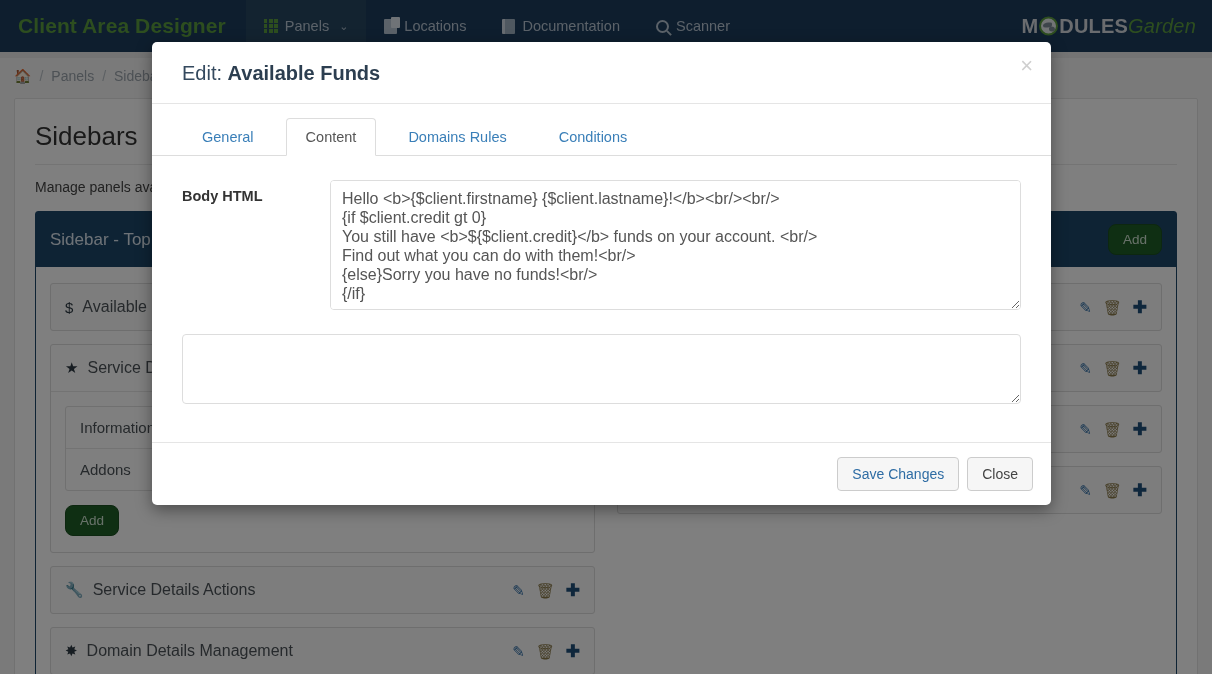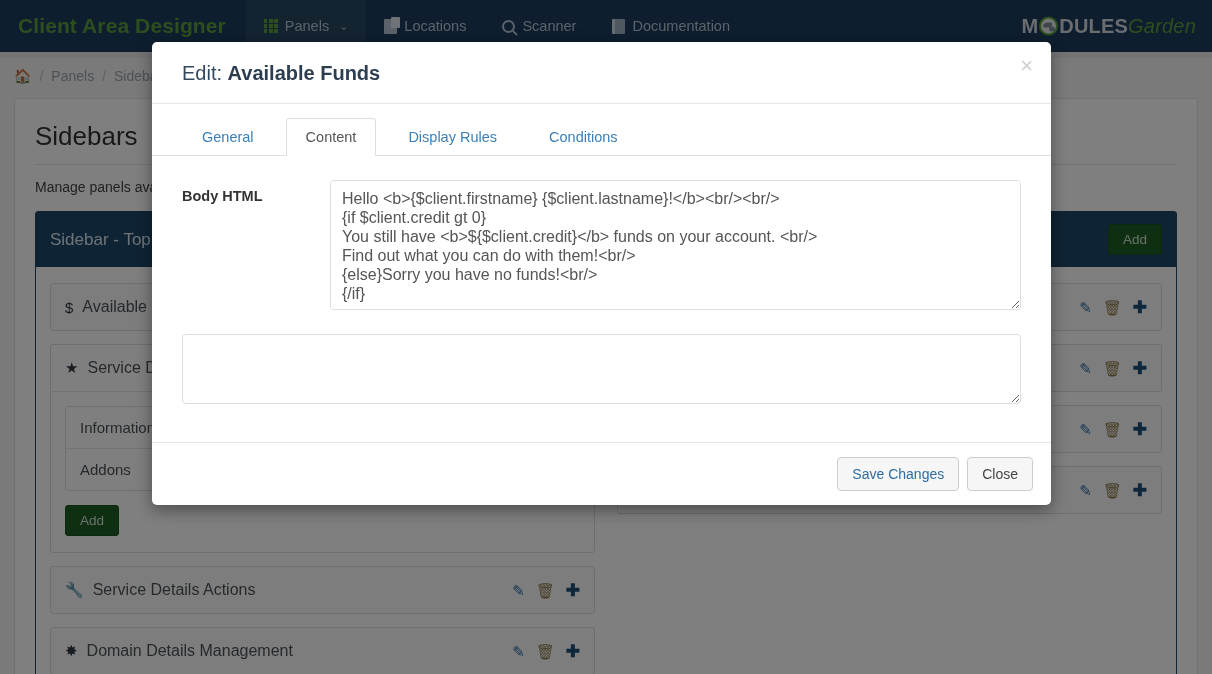--- a/index.html
+++ b/index.html
@@ -186,21 +186,21 @@
     font-size: 17px;
     display: flex;
     align-items: center;
     justify-content: space-between;
   }
   .btn-green {
     background: #1f5e26;
     border: 1px solid #1a4f20;
     color: #cfe3d2;
     font-size: 13.5px;
-    border-radius: 3px;
+    border-radius: 8px;
     padding: 7px 14px;
     cursor: pointer;
   }
   .panel-body {
     display: flex;
     gap: 22px;
     padding: 16px 14px 18px 14px;
   }
   .col { flex: 1; display: flex; flex-direction: column; gap: 13px; }
 
@@ -408,26 +408,26 @@
             <i></i>
           </span>
         <span>Panels</span>
         <span class="caret">⌄</span>
       </div>
       <div class="nav-item">
         <span class="doc-icon"></span>
         <span>Locations</span>
       </div>
       <div class="nav-item">
+        <span class="book-icon"></span>
+        <span>Documentation</span>
+      </div>
+      <div class="nav-item">
         <span class="search-icon"></span>
         <span>Scanner</span>
-      </div>
-      <div class="nav-item">
-        <span class="book-icon"></span>
-        <span>Documentation</span>
       </div>
     </div>
 
     <div class="mg-logo">
       <span class="mg-m">M</span>
       <span class="mg-globe"></span>
       <span class="mg-rest">DULES</span>
       <span class="mg-garden">Garden</span>
     </div>
   </div>
@@ -576,21 +576,21 @@
 <div id="modal">
 
   <div class="modal-head">
     <div class="modal-title"><span>Edit: </span><b>Available Funds</b></div>
     <div class="modal-close">×</div>
   </div>
 
   <div class="tabs">
     <div class="tab">General</div>
     <div class="tab active">Content</div>
-    <div class="tab">Display Rules</div>
+    <div class="tab">Domains Rules</div>
     <div class="tab">Conditions</div>
   </div>
 
   <div class="modal-body">
 
 
     <div class="form-row">
       <div class="form-label">Body HTML</div>
       <div class="form-control">
         <textarea class="ta body-ta" placeholder="" style="">Hello &lt;b&gt;{$client.firstname} {$client.lastname}!&lt;/b&gt;&lt;br/&gt;&lt;br/&gt;

